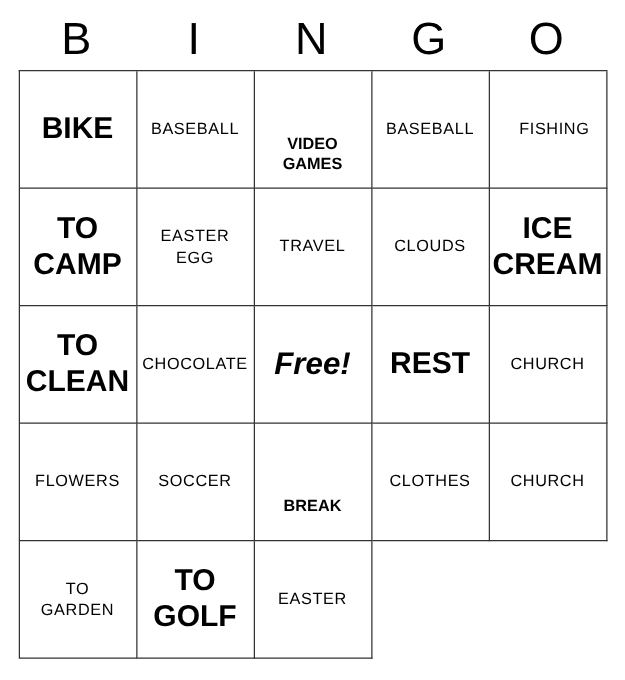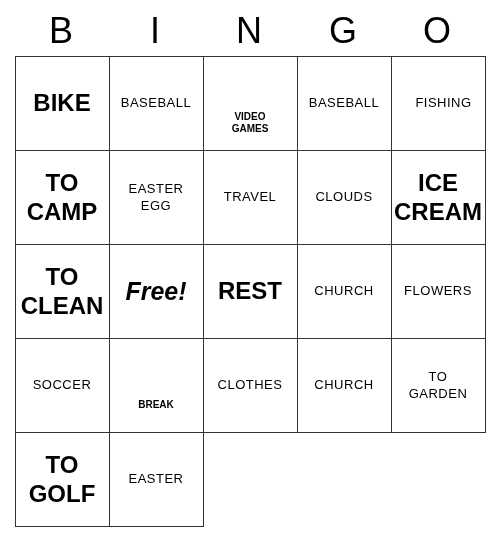--- a/index.html
+++ b/index.html
@@ -41,21 +41,21 @@
       justify-content: center;
       text-align: center;
       padding: 4px;
     }
     .cell-text-large {
       font-size: 24px;
       font-weight: bold;
       line-height: 1.2;
     }
     .cell-text-medium {
-      font-size: 10px;
+      font-size: 13px;
       font-weight: bold;
       line-height: 1.2;
       margin-top: 38px;
     }
     .cell-text-small {
       font-size: 13px;
       font-weight: normal;
       letter-spacing: 0.5px;
       line-height: 1.3;
     }
@@ -109,20 +109,23 @@
     </div>
     <div class="bingo-cell">
       <span class="cell-text-large" style="white-space: pre-line;">ICE
 CREAM</span>
     </div>
     <div class="bingo-cell">
       <span class="cell-text-large" style="white-space: pre-line;">TO
 CLEAN</span>
     </div>
     <div class="bingo-cell">
+      <span class="cell-text-small" style="white-space: pre-line;">CHOCOLATE</span>
+    </div>
+    <div class="bingo-cell">
       <span class="cell-free" style="white-space: pre-line;">Free!</span>
     </div>
     <div class="bingo-cell">
       <span class="cell-text-large" style="white-space: pre-line;">REST</span>
     </div>
     <div class="bingo-cell">
       <span class="cell-text-small" style="white-space: pre-line;">CHURCH</span>
     </div>
     <div class="bingo-cell">
       <span class="cell-text-small" style="white-space: pre-line;">FLOWERS</span>

